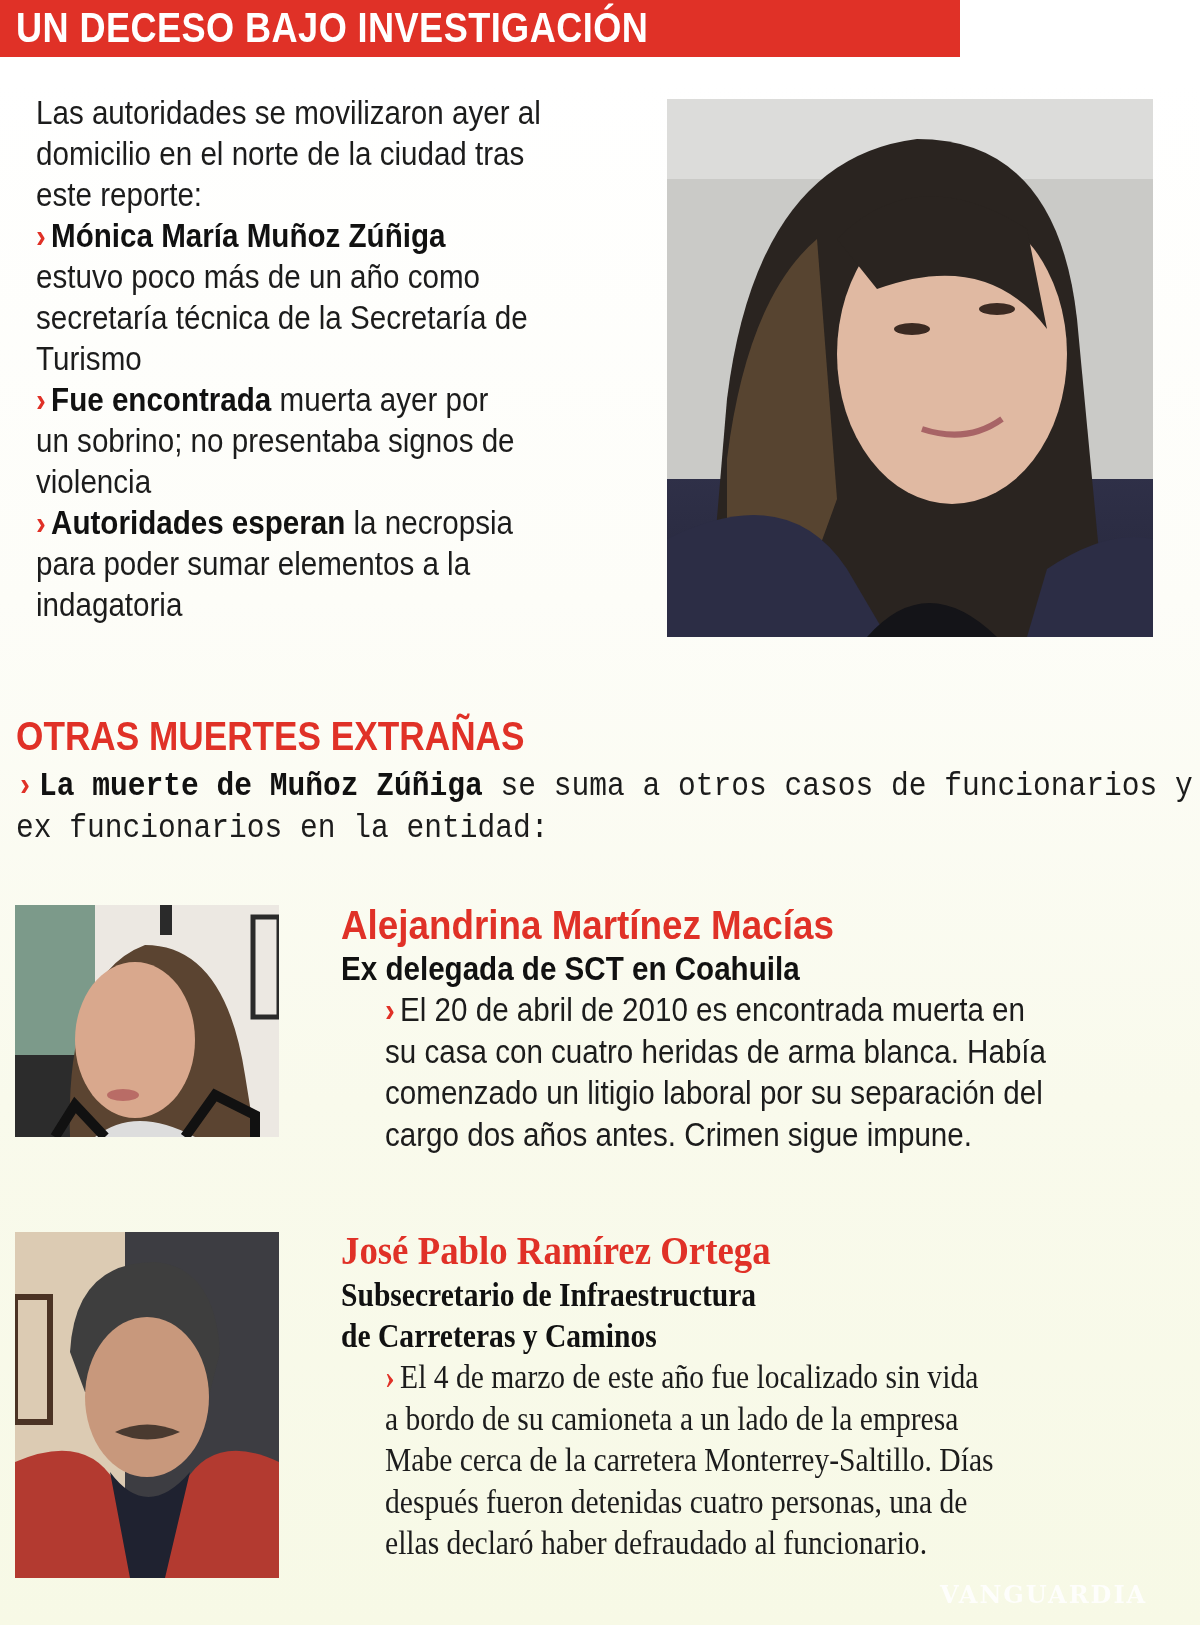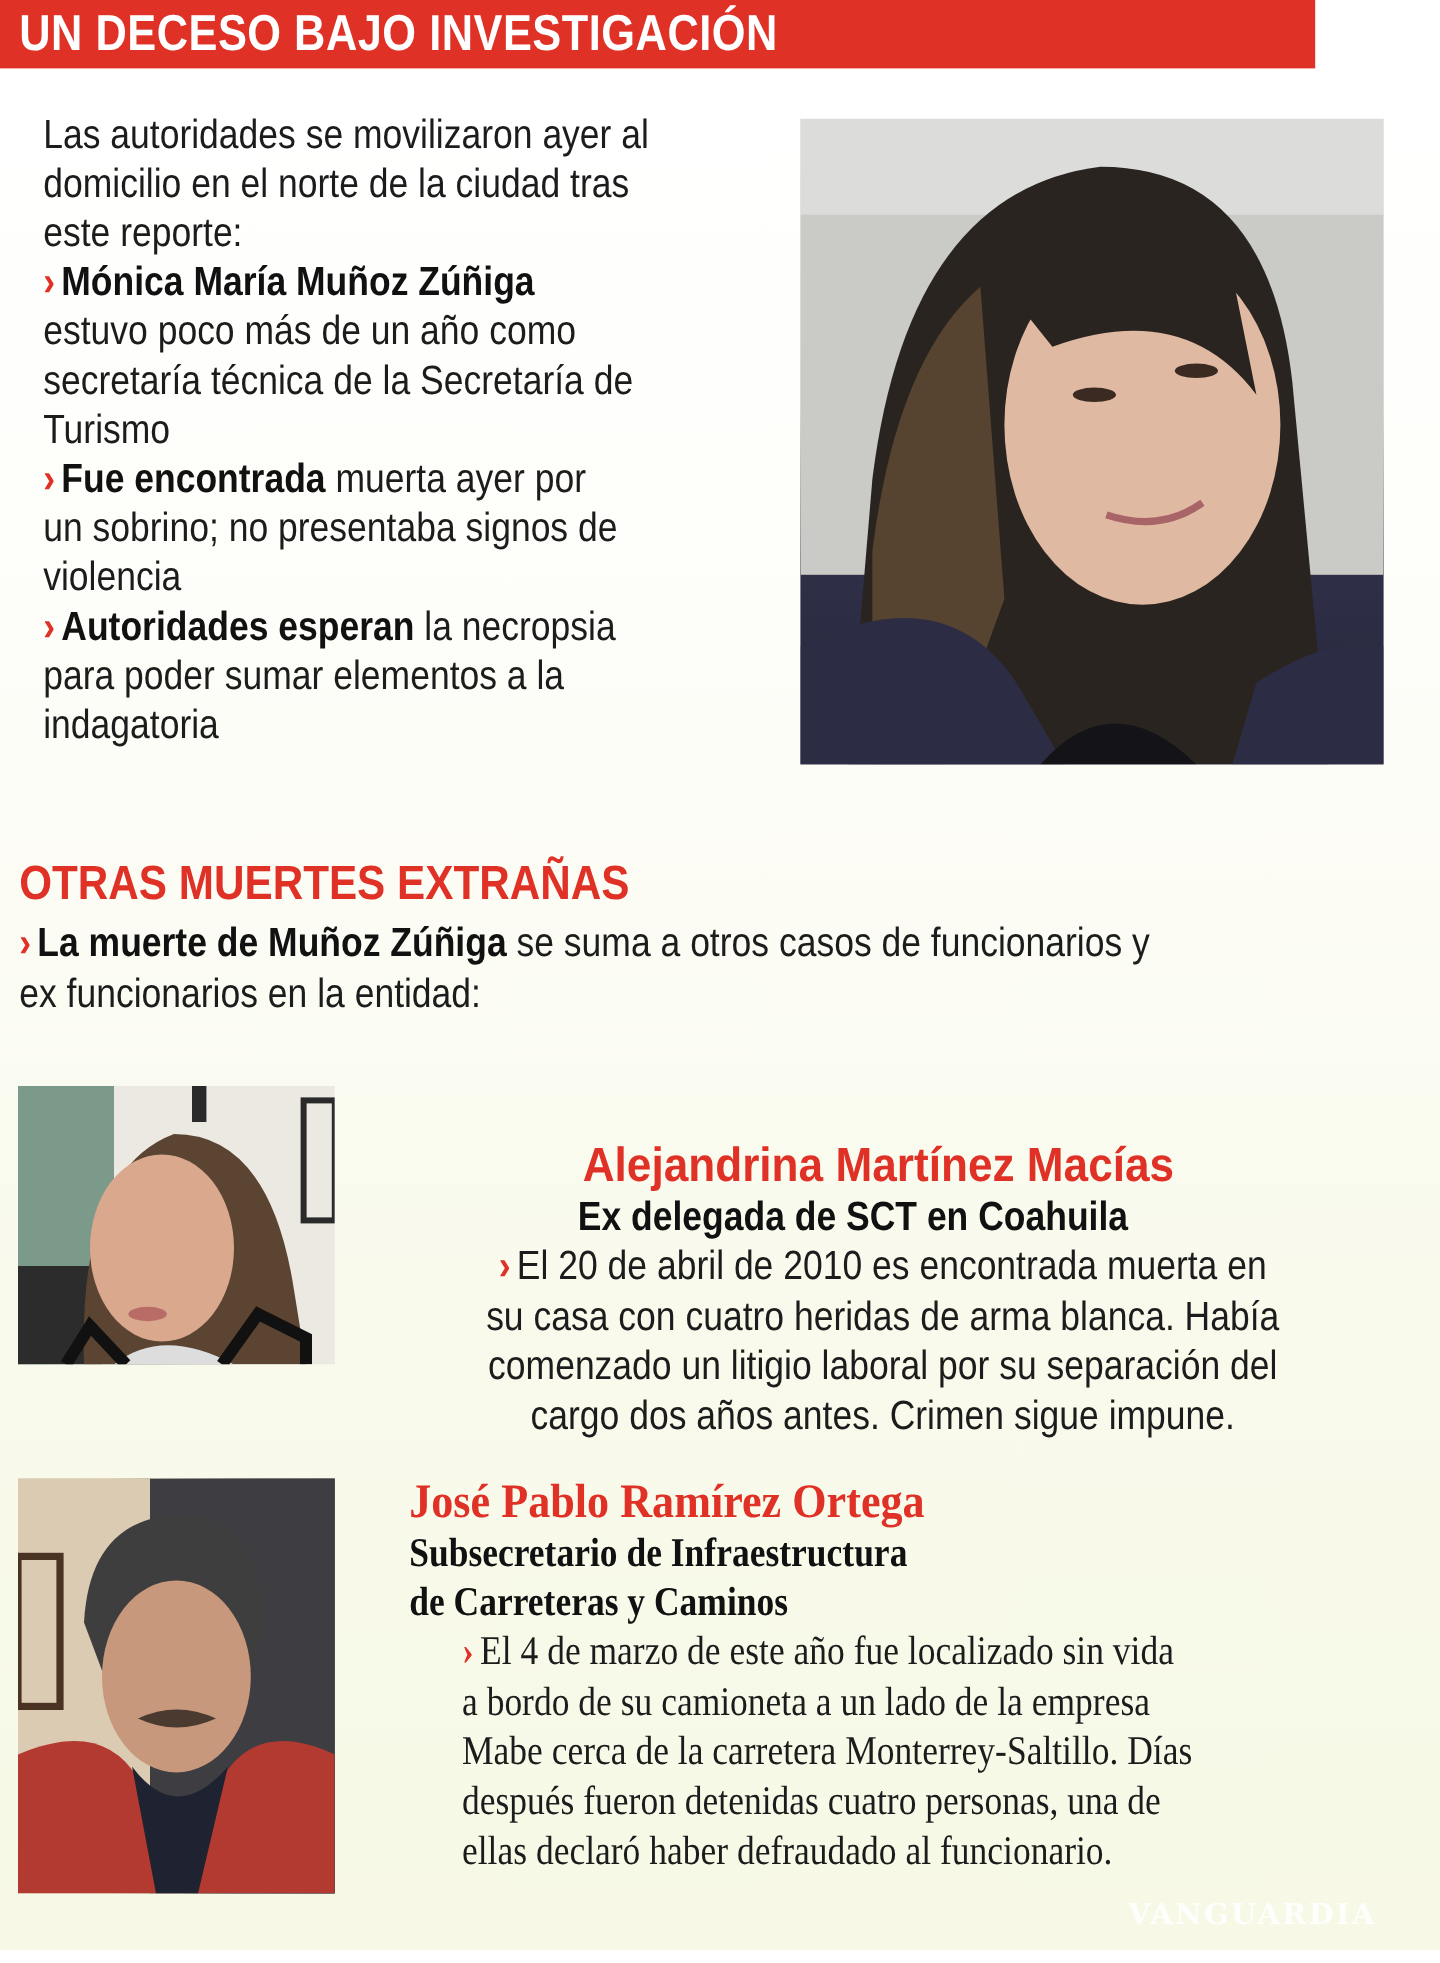--- a/index.html
+++ b/index.html
@@ -4,21 +4,21 @@
   <style>
     * { box-sizing: border-box; margin: 0; padding: 0; }
     html, body { width: 1200px; height: 1636px; background: #ffffff; overflow: hidden; }
     body { font-family: "Liberation Sans", "DejaVu Sans", sans-serif; color: #1a1a1a; position: relative; }
 
     .page {
       position: absolute; left: 0; top: 0; width: 1200px; height: 1625px;
       background: linear-gradient(180deg, #ffffff 0px, #ffffff 80px, #fdfdf8 600px, #f9faec 1100px, #f7f9e6 1625px);
     }
     .header-band {
-      position: absolute; left: 0; top: 0; width: 1096px; height: 57px;
+      position: absolute; left: 0; top: 0; width: 960px; height: 57px;
       background: #e03127;
       padding-left: 25px;
     }
     .header-title {
       position: absolute; left: 16px; top: 2px;
       font-family: "Liberation Sans", sans-serif; font-weight: bold;
       font-size: 42px; line-height: 52px; color: #ffffff; letter-spacing: 0.5px;
       transform: scaleX(0.86); transform-origin: left center; white-space: nowrap;
     }
 
@@ -42,26 +42,26 @@
     .photo-b { left: 15px; top: 1232px; width: 264px; height: 346px;
       background: linear-gradient(90deg, #d9c9b3 0%, #cdbba4 30%, #4a4a4e 70%, #2e2e33 100%); }
 
     .section-title {
       position: absolute; left: 16px; top: 712px;
       font-weight: bold; font-size: 40px; line-height: 48px; color: #e03127;
       transform: scaleX(0.88); transform-origin: left center; white-space: nowrap;
     }
     .intro {
       position: absolute; left: 16px; top: 765px; width: 1170px;
-      font-size: 34px; line-height: 42px; color: #1c1c1c;
+      font-size: 34px; line-height: 42px; color: #1c1c1c; font-family: Liberation Mono, monospace;
     }
     .intro .row { display: block; transform: scaleX(0.87); transform-origin: left center; white-space: nowrap; }
 
     .case { position: absolute; left: 341px; width: 850px; }
-    .case-a { top: 948px; text-align: center; }
+    .case-a { top: 902px; }
     .case-b { top: 1228px; font-family: Liberation Serif, serif; }
     .case-name {
       font-weight: bold; font-size: 40px; line-height: 46px; color: #e03127;
       transform: scaleX(0.92); transform-origin: left center; white-space: nowrap; display: block;
     }
     .case-role {
       font-weight: bold; font-size: 34px; line-height: 41px; color: #111;
       transform: scaleX(0.87); transform-origin: left center; white-space: nowrap; display: block;
     }
     .case-body { font-size: 34px; line-height: 41.5px; color: #1c1c1c; margin-left: 44px; }

